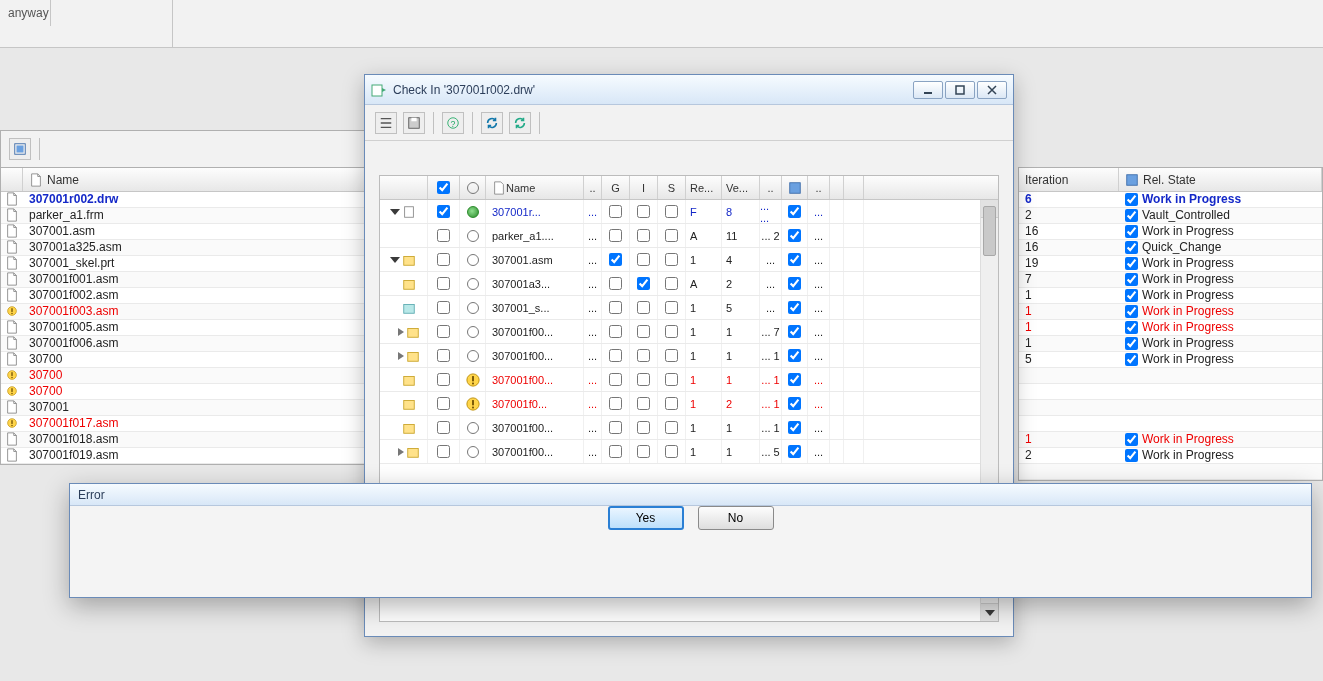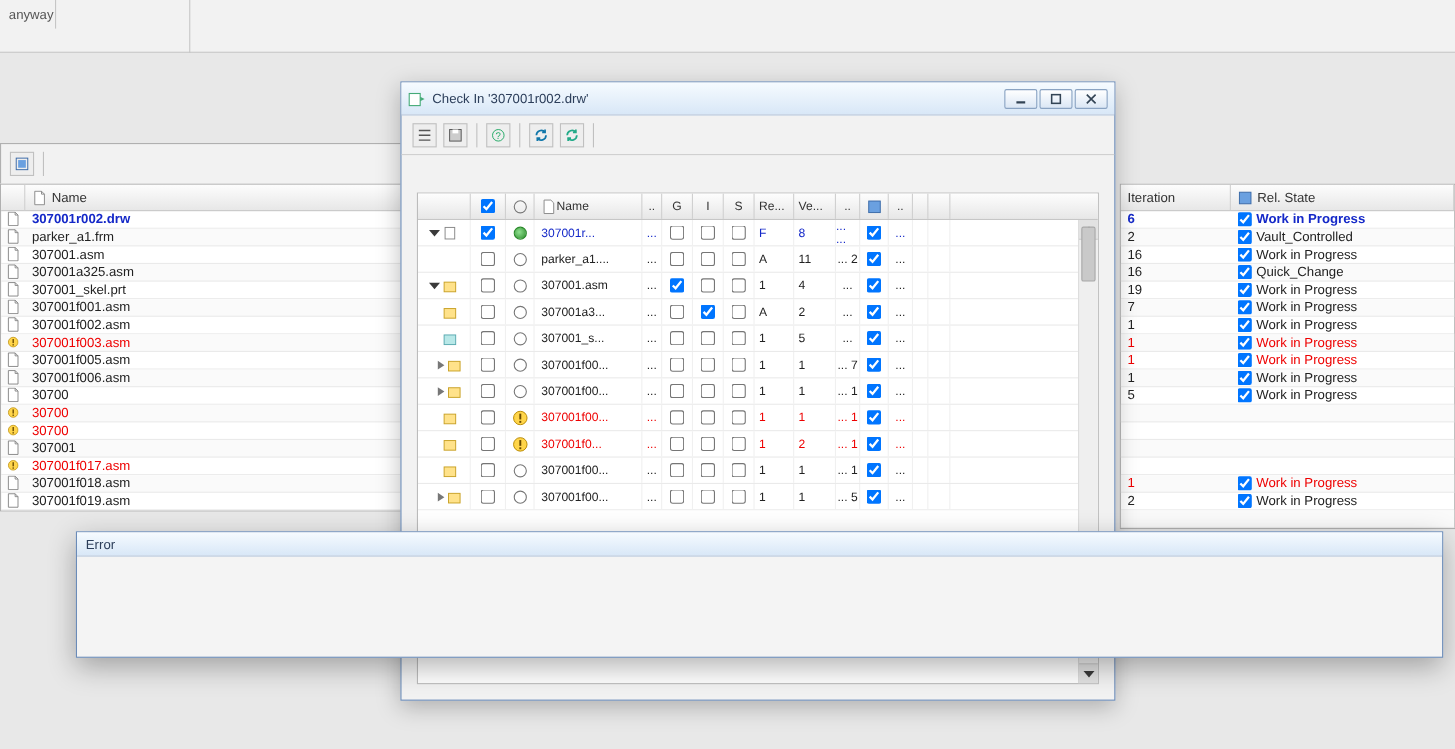--- a/index.html
+++ b/index.html
@@ -884,13 +884,17 @@
       <div class="scroll-thumb"></div>
       <div class="scroll-btn bot">
           <div class="triangle tri-down"></div>
         </div>
     </div>
   </div>
 </div>
 
 <div class="error-dialog">
   <div class="err-title">Error</div>
+  <div class="err-btns">
+    <button class="dlg-btn primary">Yes</button>
+    <button class="dlg-btn">No</button>
+  </div>
 </div>
 
 </body></html>

